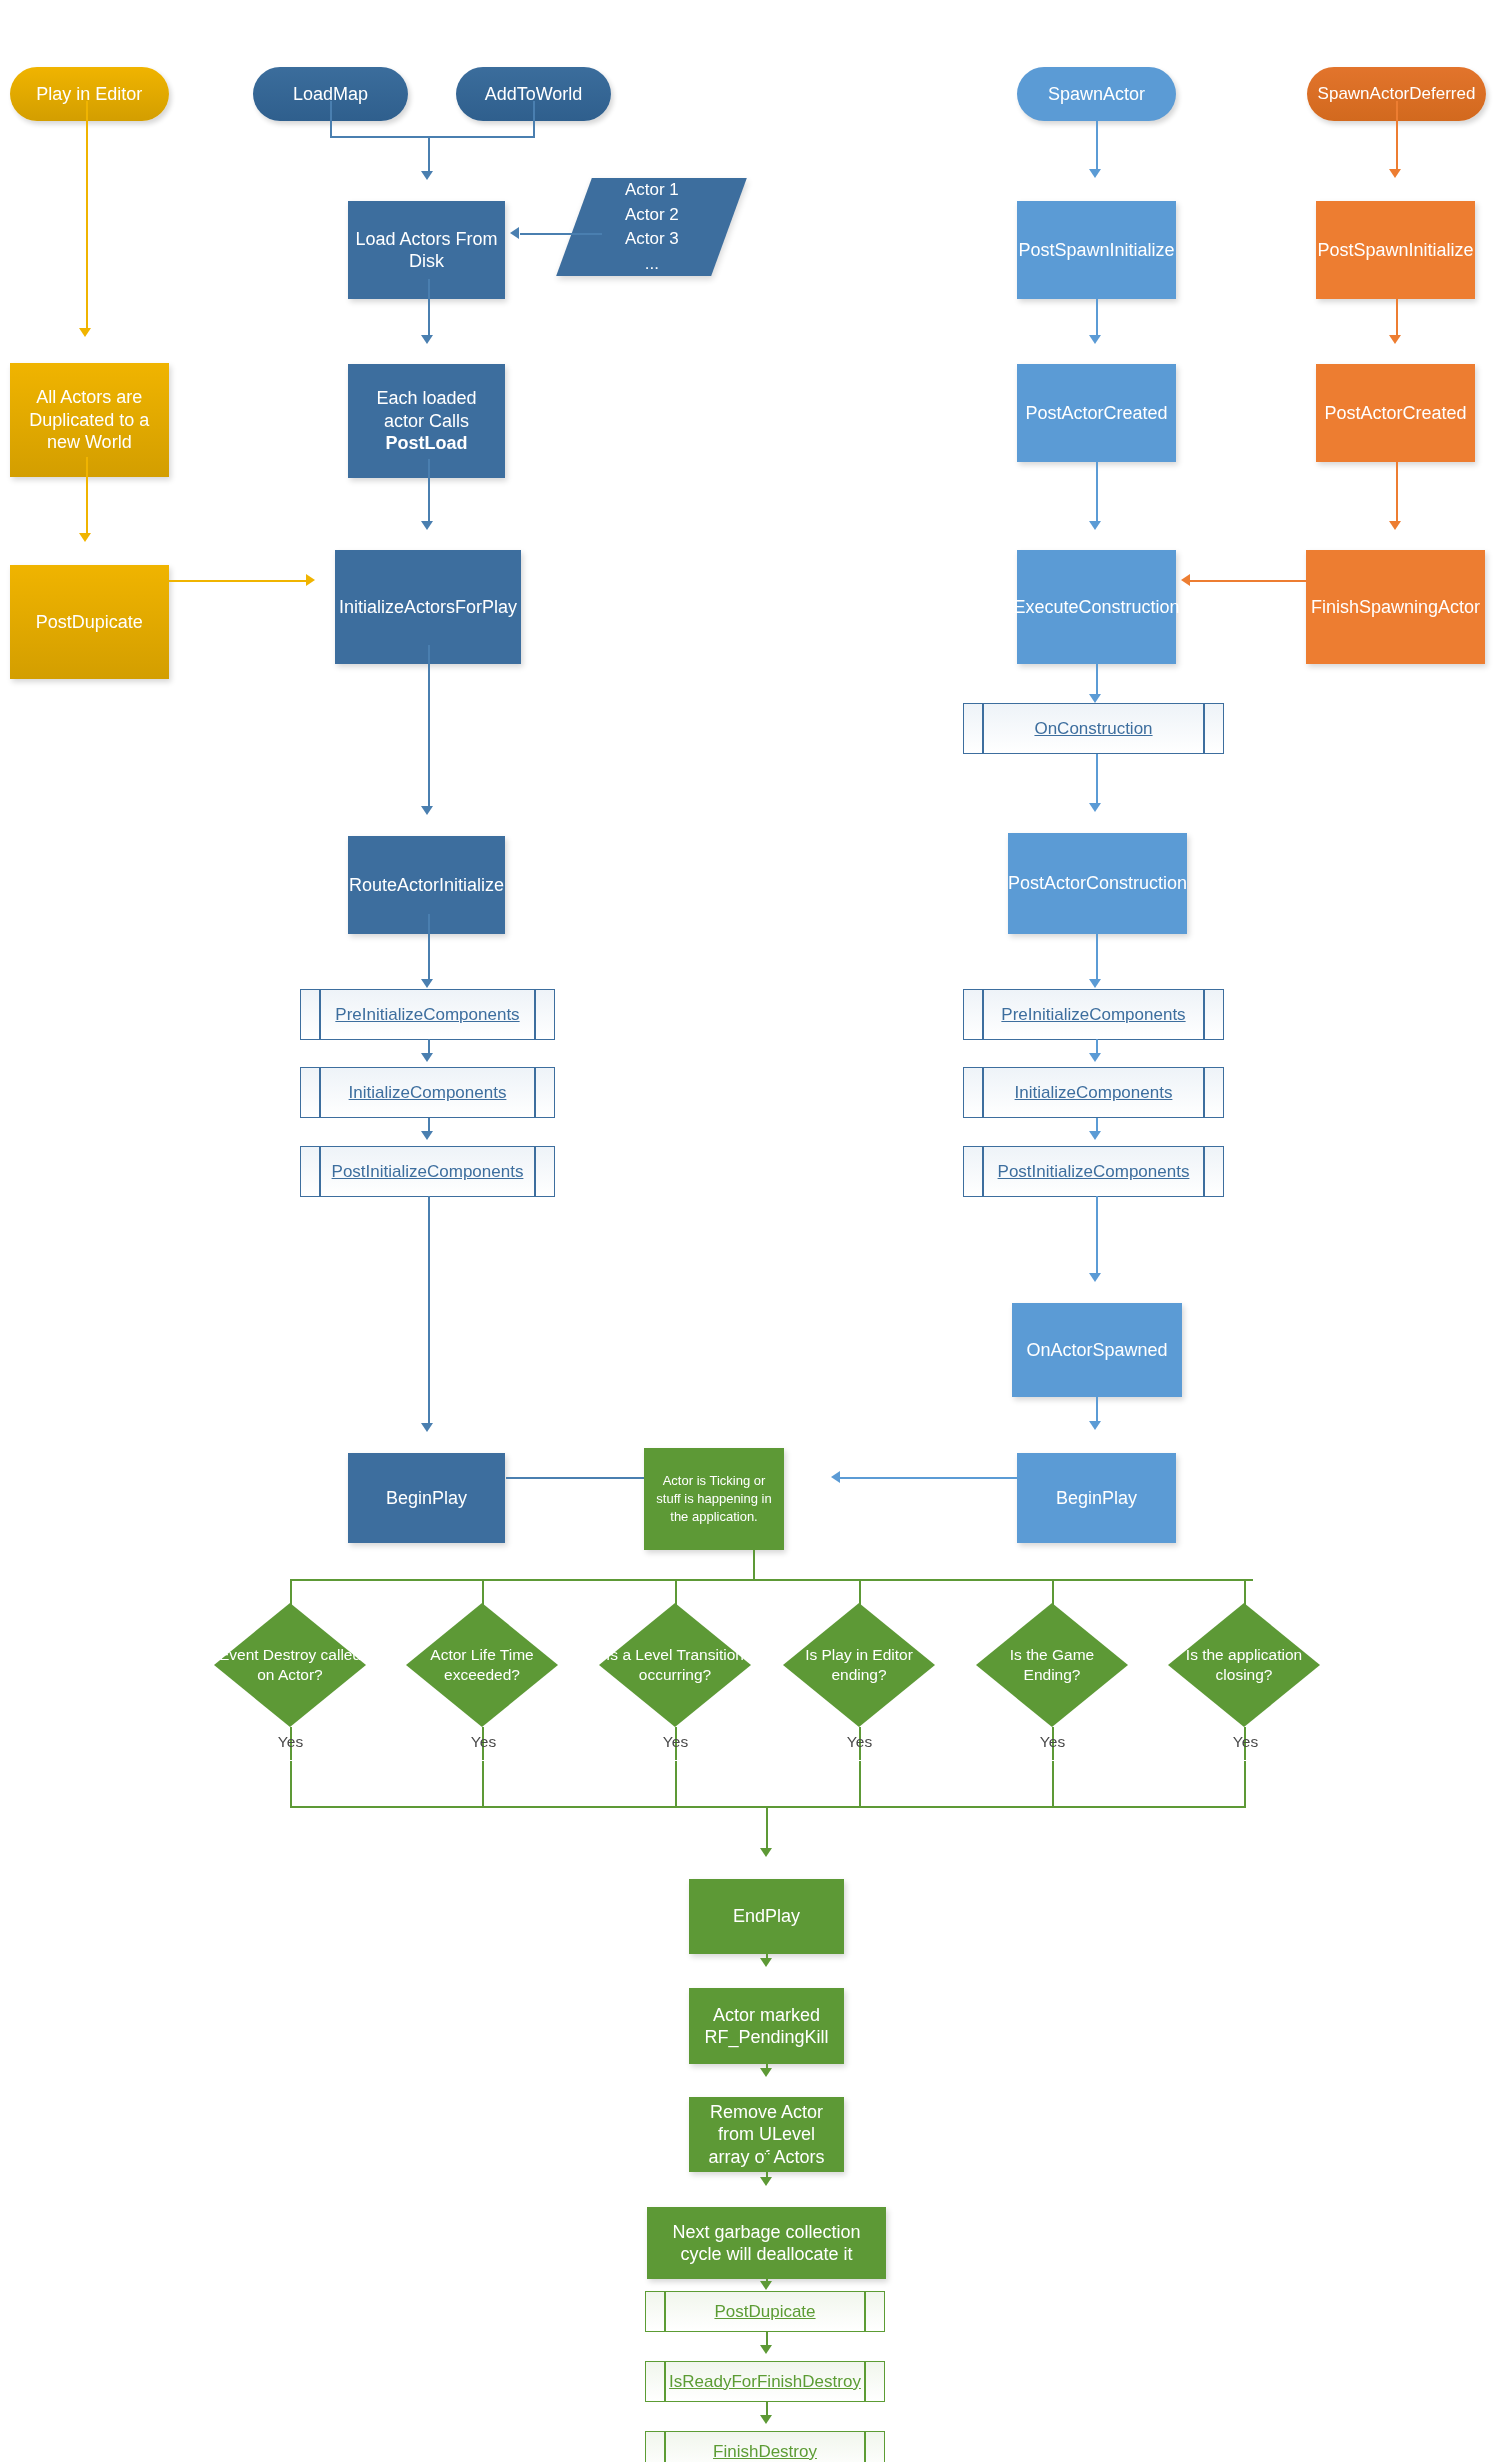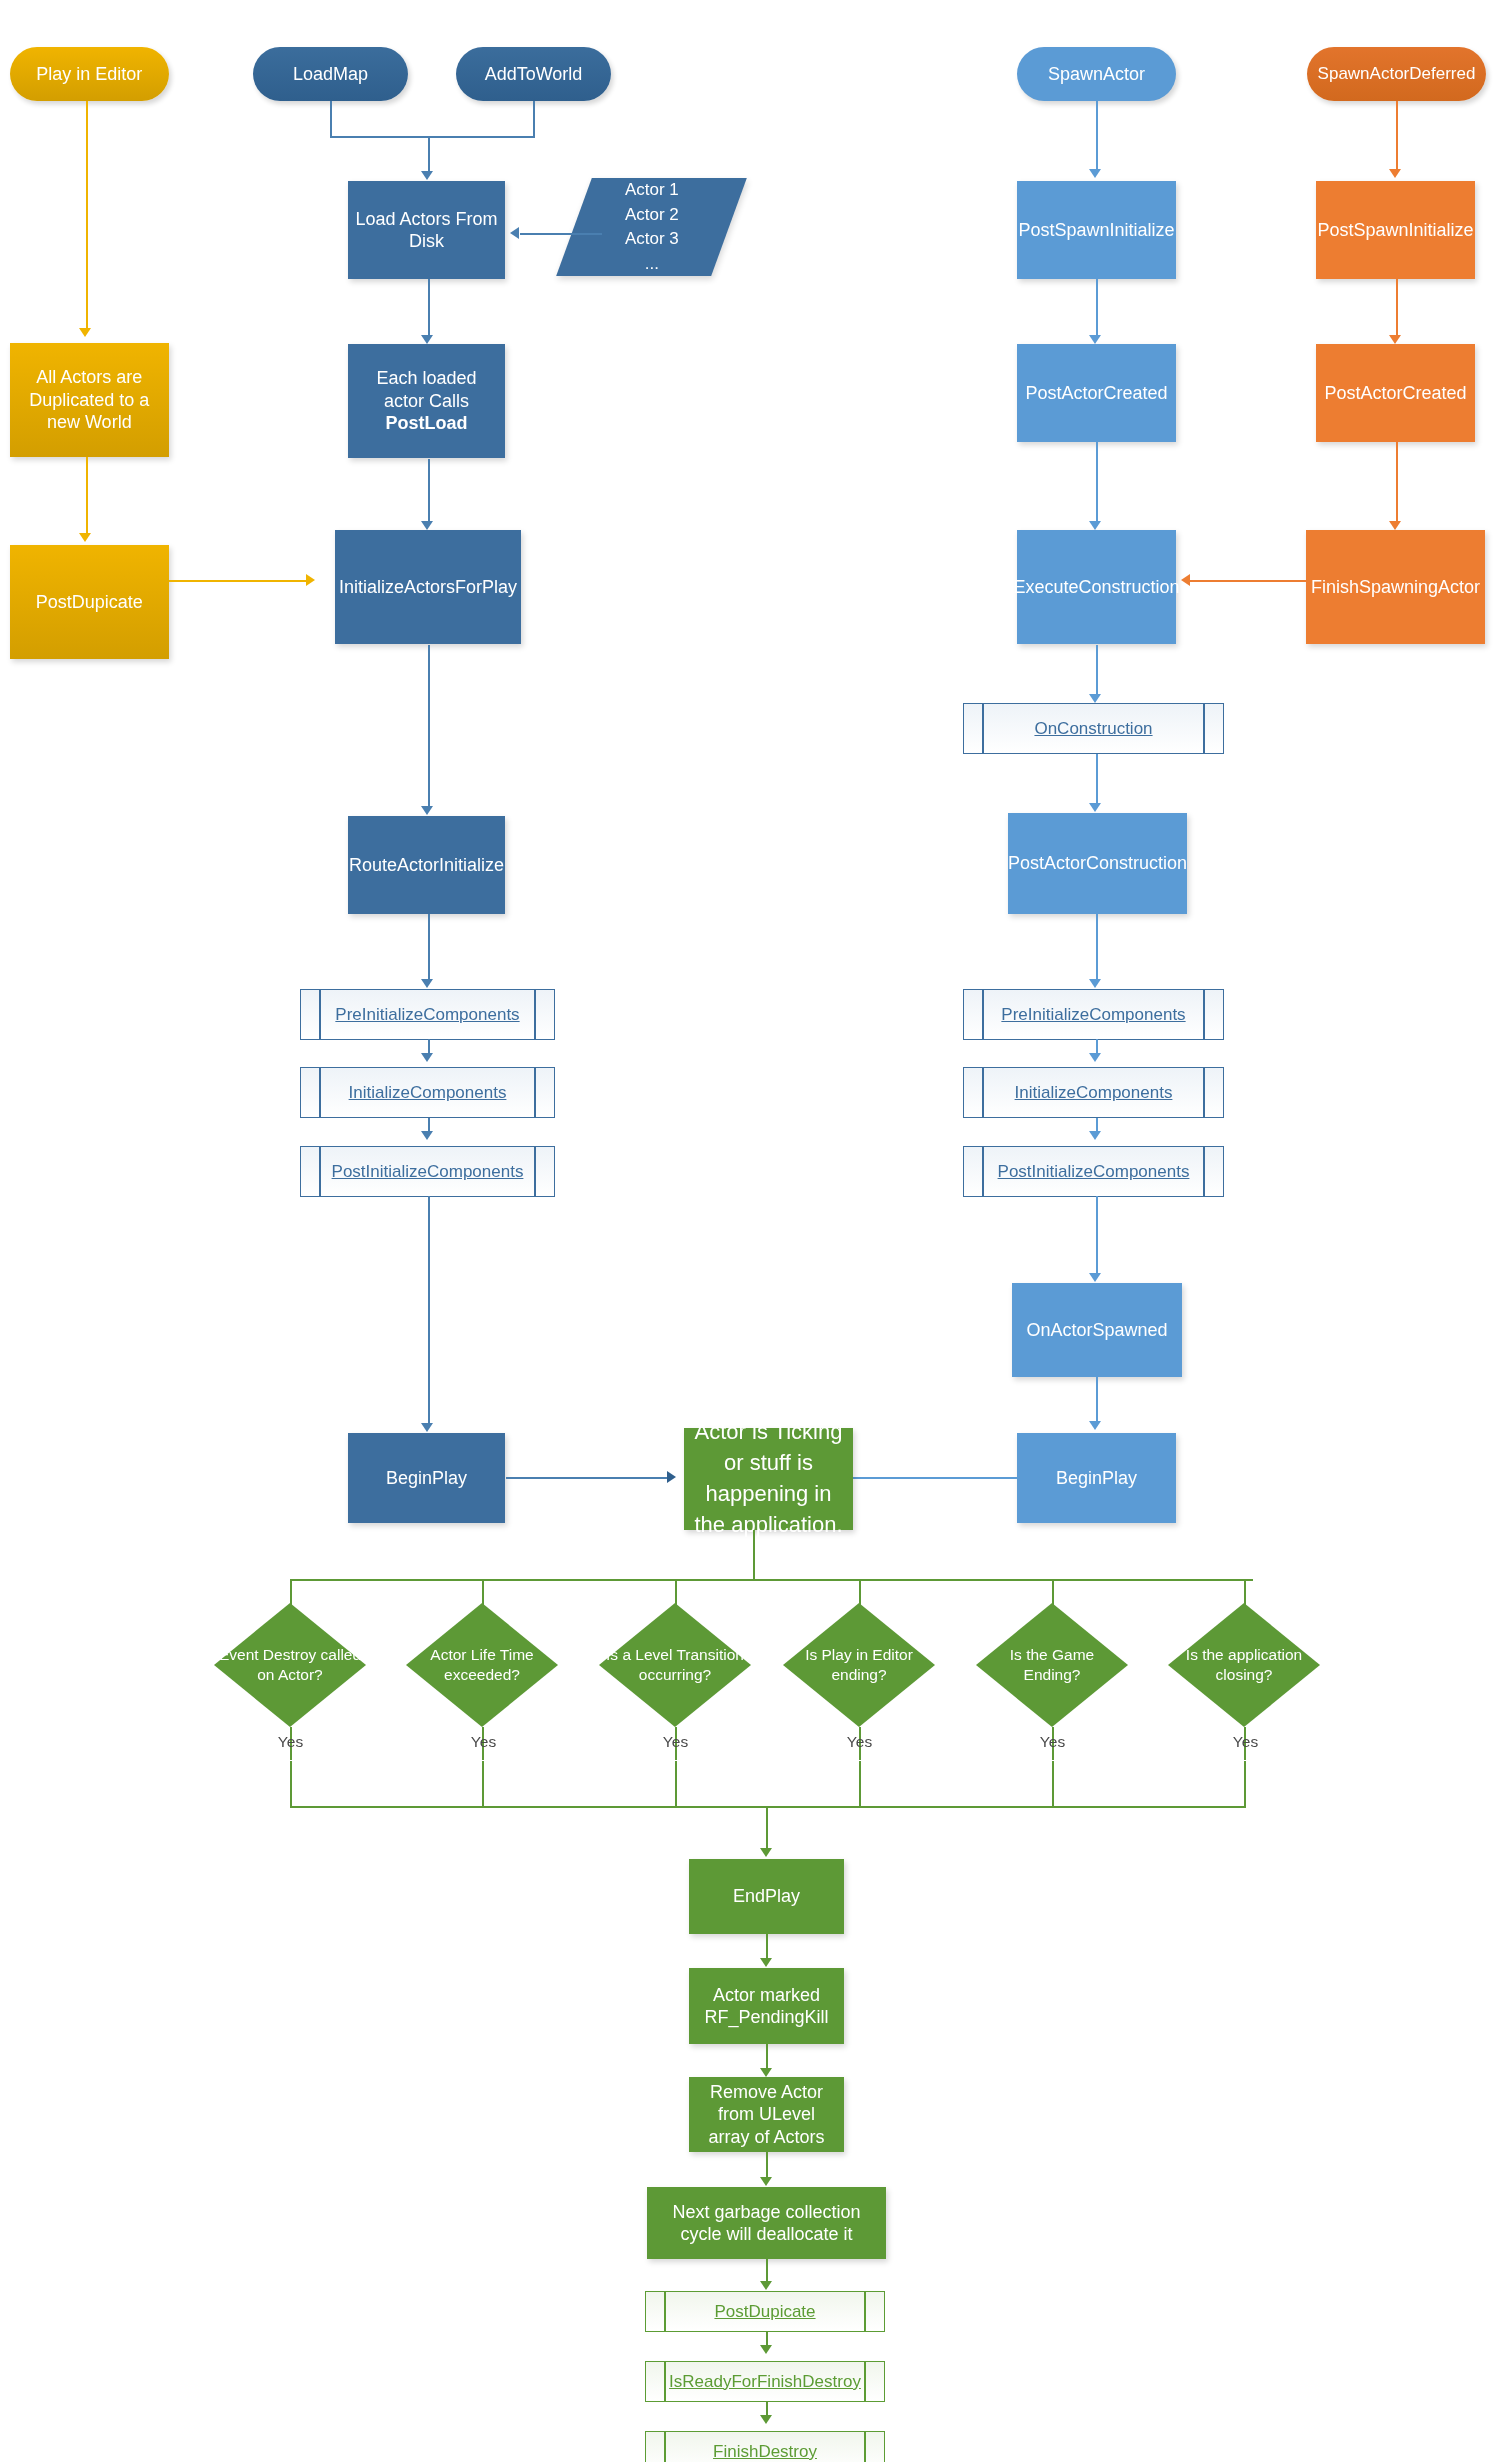--- a/index.html
+++ b/index.html
@@ -16,20 +16,21 @@
     box-sizing:border-box;
     display:flex;
     align-items:center;
     justify-content:center;
     text-align:center;
     line-height:1.25;
     color:#ffffff;
     font-size:18px;
     padding:3.3px 6.5px;
     box-shadow:2.4px 3.3px 5.7px rgba(0,0,0,0.16);
+    margin-top:20px;
   }
   
   .terminator{ border-radius:815px; }
   .process{ border-radius:0; }
   .predef{
     background:linear-gradient(to bottom,#eef3f8 0%,#ffffff 100%);
     box-shadow:none;
     border:1.6px solid #3d6e9e;
     color:#3d6e9e;
     position:absolute;
@@ -277,21 +278,21 @@
   <div class="node process c-orange" style="left:1316px;top:344px;width:159px;height:98px;">PostActorCreated</div>
 
   <div class="conn vline orange-line" style="left:1396px;top:442px;height:80px;"></div>
   <div class="arrow-d orange-arrow-d" style="left:1389px;top:521px;"></div>
 
   <div class="node process c-orange" style="left:1306px;top:530px;width:179px;height:114px;">FinishSpawningActor</div>
 
   <div class="conn hline orange-line" style="left:1190px;top:580px;width:119px;"></div>
   <div class="arrow-l orange-arrow-l" style="left:1181px;top:574px;"></div>
 
-  <div class="node process c-green" style="left:684px;top:1428px;width:169px;height:102px;font-size:22px;line-height:1.4;">Actor is Ticking or stuff is happening in the application.</div>
+  <div class="node process c-green" style="left:644px;top:1428px;width:140px;height:102px;font-size:13px;line-height:1.4;">Actor is Ticking or stuff is happening in the application.</div>
 
   <div class="conn vline green-line" style="left:753px;top:1530px;height:51px;"></div>
   <div class="conn hline green-line" style="left:290px;top:1579px;width:963px;"></div>
 
   <div class="conn vline green-line" style="left:290px;top:1579px;height:59px;"></div>
   <div class="arrow-d green-arrow-d" style="left:283px;top:1636px;"></div>
   <div class="conn vline green-line" style="left:482px;top:1579px;height:59px;"></div>
   <div class="arrow-d green-arrow-d" style="left:476px;top:1636px;"></div>
   <div class="conn vline green-line" style="left:675px;top:1579px;height:59px;"></div>
   <div class="arrow-d green-arrow-d" style="left:668px;top:1636px;"></div>

